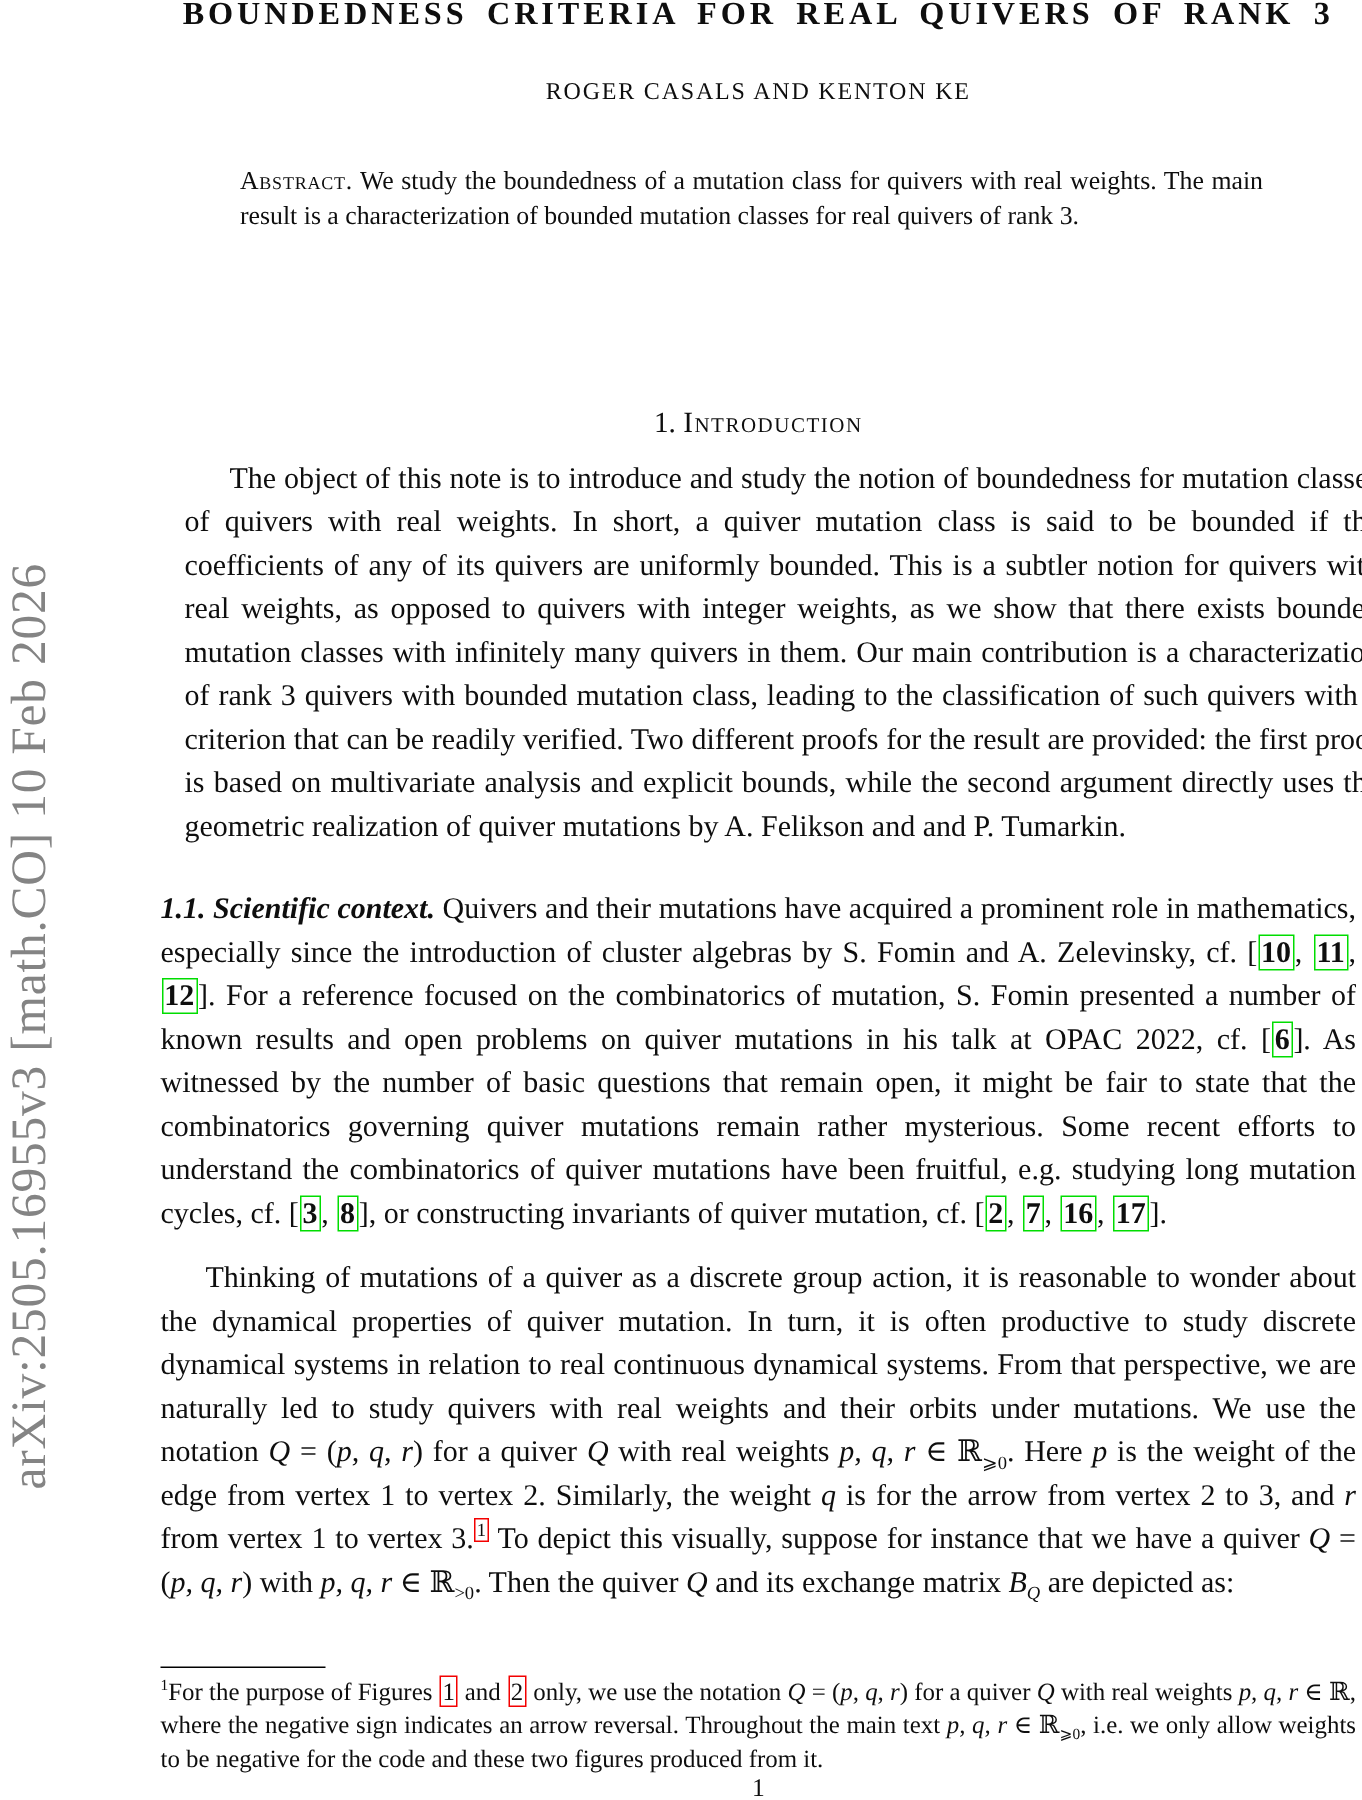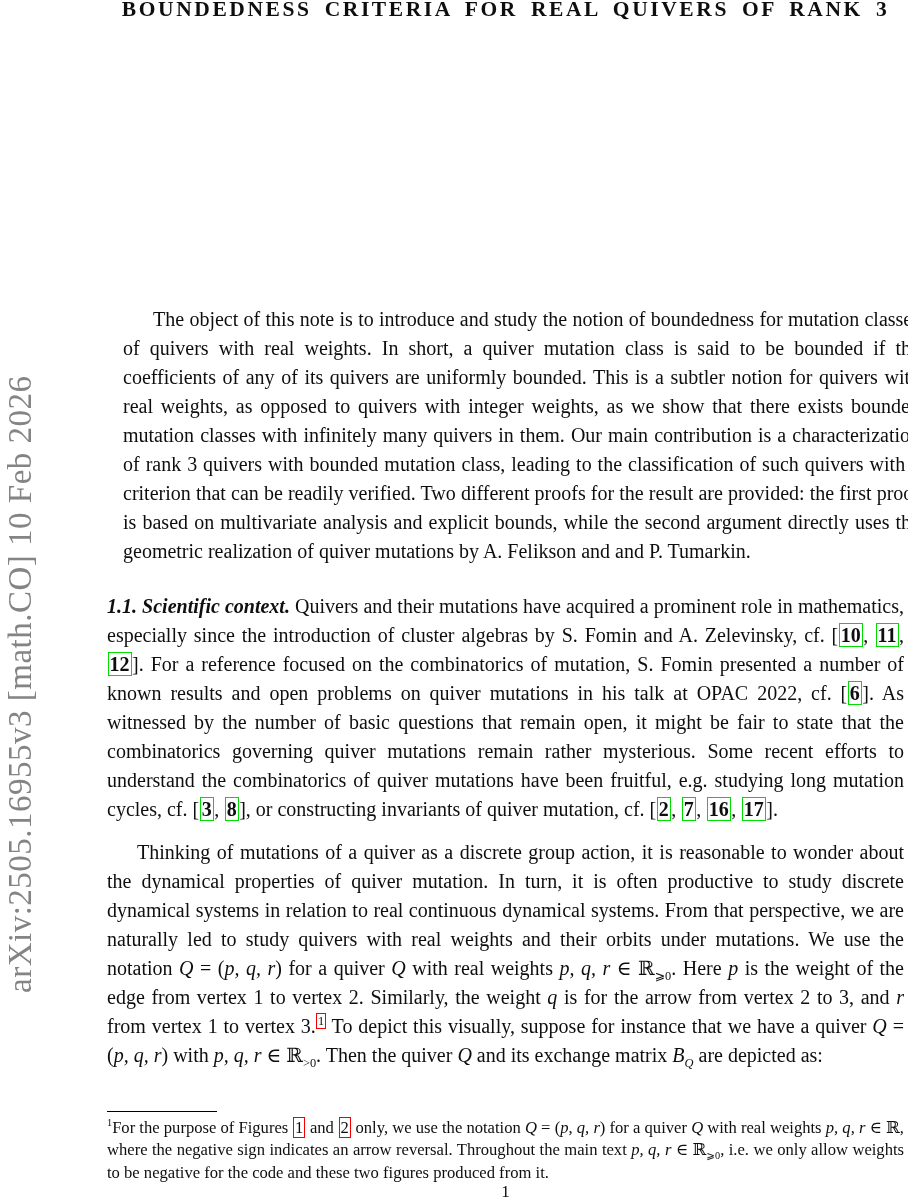--- a/index.html
+++ b/index.html
@@ -147,22 +147,30 @@
 <body>
 
 <div class="page">
 
   <div class="watermark">
     <span>arXiv:2505.16955v3 [math.CO] 10 Feb 2026</span>
   </div>
 
   <h1 class="title">BOUNDEDNESS CRITERIA FOR REAL QUIVERS OF RANK 3</h1>
 
+  <div class="authors">ROGER CASALS AND KENTON KE</div>
 
+  <div class="abstract">
+    <span class="abstract-label">Abstract.</span><span> We study the boundedness of a mutation class for quivers with real weights. The main result is a characterization of bounded mutation classes for real quivers of rank 3.</span>
+  </div>
 
+  <div class="section-heading">
+    <span>1.</span>
+    <span class="sc">Introduction</span>
+  </div>
 
   <p class="body-par indent par-1"><span class="seg-text">The object of this note is to introduce and study the notion of boundedness for mutation classes of quivers with real weights. In short, a quiver mutation class is said to be bounded if the coefficients of any of its quivers are uniformly bounded. This is a subtler notion for quivers with real weights, as opposed to quivers with integer weights, as we show that there exists bounded mutation classes with infinitely many quivers in them. Our main contribution is a characterization of rank 3 quivers with bounded mutation class, leading to the classification of such quivers with a criterion that can be readily verified. Two different proofs for the result are provided: the first proof is based on multivariate analysis and explicit bounds, while the second argument directly uses the geometric realization of quiver mutations by A. Felikson and and P. Tumarkin.</span></p>
 
   <p class="body-par par-2"><span class="seg-b">1.1. Scientific context.</span><span class="seg-text"> Quivers and their mutations have acquired a prominent role in mathematics, especially since the introduction of cluster algebras by S. Fomin and A. Zelevinsky, cf. [</span><span class="seg-cite">10</span><span class="seg-text">, </span><span class="seg-cite">11</span><span class="seg-text">, </span><span class="seg-cite">12</span><span class="seg-text">]. For a reference focused on the combinatorics of mutation, S. Fomin presented a number of known results and open problems on quiver mutations in his talk at OPAC 2022, cf. [</span><span class="seg-cite">6</span><span class="seg-text">]. As witnessed by the number of basic questions that remain open, it might be fair to state that the combinatorics governing quiver mutations remain rather mysterious. Some recent efforts to understand the combinatorics of quiver mutations have been fruitful, e.g. studying long mutation cycles, cf. [</span><span class="seg-cite">3</span><span class="seg-text">, </span><span class="seg-cite">8</span><span class="seg-text">], or constructing invariants of quiver mutation, cf. [</span><span class="seg-cite">2</span><span class="seg-text">, </span><span class="seg-cite">7</span><span class="seg-text">, </span><span class="seg-cite">16</span><span class="seg-text">, </span><span class="seg-cite">17</span><span class="seg-text">].</span></p>
 
   <p class="body-par indent par-3"><span class="seg-text">Thinking of mutations of a quiver as a discrete group action, it is reasonable to wonder about the dynamical properties of quiver mutation. In turn, it is often productive to study discrete dynamical systems in relation to real continuous dynamical systems. From that perspective, we are naturally led to study quivers with real weights and their orbits under mutations. We use the notation </span><span class="seg-m">Q</span><span class="seg-text"> = (</span><span class="seg-m">p, q, r</span><span class="seg-text">) for a quiver </span><span class="seg-m">Q</span><span class="seg-text"> with real weights </span><span class="seg-m">p, q, r</span><span class="seg-text"> ∈ ℝ</span><span class="seg-sub">⩾0</span><span class="seg-text">. Here </span><span class="seg-m">p</span><span class="seg-text"> is the weight of the edge from vertex 1 to vertex 2. Similarly, the weight </span><span class="seg-m">q</span><span class="seg-text"> is for the arrow from vertex 2 to 3, and </span><span class="seg-m">r</span><span class="seg-text"> from vertex 1 to vertex 3.</span><span class="seg-supref">1</span><span class="seg-text"> To depict this visually, suppose for instance that we have a quiver </span><span class="seg-m">Q</span><span class="seg-text"> = (</span><span class="seg-m">p, q, r</span><span class="seg-text">) with </span><span class="seg-m">p, q, r</span><span class="seg-text"> ∈ ℝ</span><span class="seg-sub">&gt;0</span><span class="seg-text">. Then the quiver </span><span class="seg-m">Q</span><span class="seg-text"> and its exchange matrix </span><span class="seg-m">B</span><span class="seg-msub">Q</span><span class="seg-text"> are depicted as:</span></p>
 
   <div class="footnote-rule"></div>
 
   <p class="footnote"><span class="seg-sup">1</span><span class="seg-text">For the purpose of Figures </span><span class="seg-ref">1</span><span class="seg-text"> and </span><span class="seg-ref">2</span><span class="seg-text"> only, we use the notation </span><span class="seg-m">Q</span><span class="seg-text"> = (</span><span class="seg-m">p, q, r</span><span class="seg-text">) for a quiver </span><span class="seg-m">Q</span><span class="seg-text"> with real weights </span><span class="seg-m">p, q, r</span><span class="seg-text"> ∈ ℝ, where the negative sign indicates an arrow reversal. Throughout the main text </span><span class="seg-m">p, q, r</span><span class="seg-text"> ∈ ℝ</span><span class="seg-sub">⩾0</span><span class="seg-text">, i.e. we only allow weights to be negative for the code and these two figures produced from it.</span></p>

